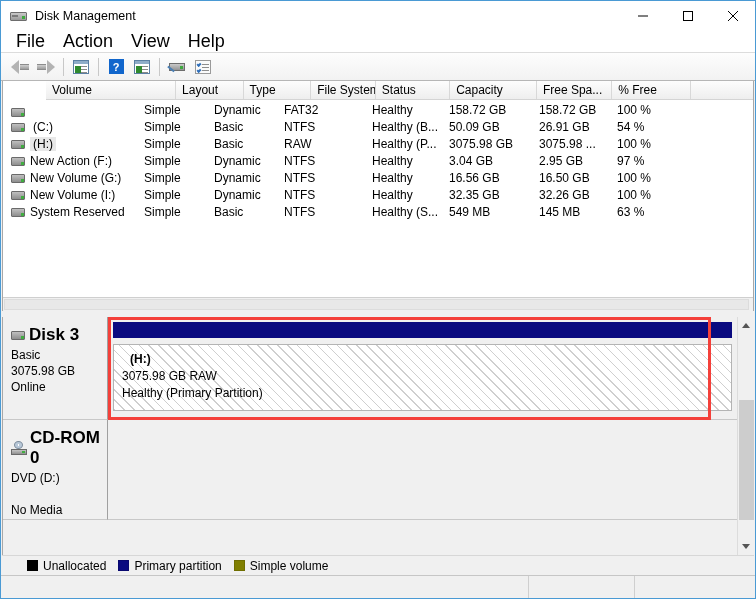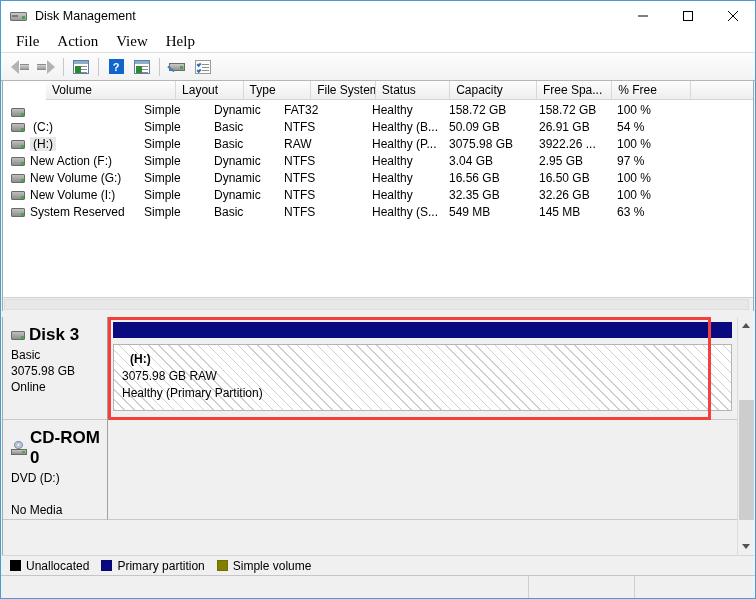--- a/index.html
+++ b/index.html
@@ -38,21 +38,21 @@
   .wc { width:45px; height:30px; display:flex; align-items:center; justify-content:center; }
   .wc svg { display:block; }
   
   .menubar {
     height:22px; min-height:22px;
     background:#fff;
     display:flex; align-items:center;
     padding-left:6px;
     border-bottom:1px solid #dcdcdc;
   }
-  .menu-item { padding:2px 9px; font-size:15px;font-family:Liberation Serif, serif; }
+  .menu-item { padding:2px 9px; font-size:18px; }
   
   .toolbar {
     height:28px; min-height:28px;
     background:linear-gradient(#fdfdfd,#f2f2f2);
     display:flex; align-items:center;
     padding-left:6px;
     border-bottom:1px solid #b6b6b6;
   }
   .tb-btn { width:26px; height:24px; display:flex; align-items:center; justify-content:center; }
   .tb-sep { width:1px; height:18px; background:#c8c8c8; margin:0 4px; }
@@ -152,21 +152,21 @@
     border-left:1px solid #dcdcdc; display:flex; flex-direction:column;
     align-items:center; }
   .vs-btn { width:17px; height:17px; display:flex; align-items:center; justify-content:center; }
   .vs-track { flex:1; width:17px; position:relative; }
   .vs-thumb { position:absolute; left:1px; top:66px; width:15px; height:120px; background:#cdcdcd; }
   .chev { width:0; height:0; }
   .chev.up { border-left:4px solid transparent; border-right:4px solid transparent; border-bottom:5px solid #555; }
   .chev.down { border-left:4px solid transparent; border-right:4px solid transparent; border-top:5px solid #555; }
   
   .legend { height:20px; min-height:20px; background:#f0f0f0;
-    display:flex; align-items:center; padding-left:8px;
+    display:flex; align-items:center; padding-left:25px;
     border-top:1px solid #d7d7d7; margin:0 1px; }
   .leg-item { display:flex; align-items:center; margin-right:12px; font-size:12px; }
   .leg-sw { width:11px; height:11px; margin-right:5px; border:1px solid #00000022; }
   
   .statusbar { height:23px; min-height:23px; background:#f0f0f0;
     border-top:1px solid #c6c6c6; display:flex; align-items:stretch; }
   .sb-cell { border-right:1px solid #cfcfcf; }
   .sb-cell.a { flex:1; }
   .sb-cell.b { width:106px; }
   .sb-cell.c { width:120px; border-right:none; }
@@ -315,21 +315,21 @@
               <span class="db"></span>
               <span class="dl"></span>
             </span>
           <span class="namechip sel">(H:)</span>
         </div>
         <div class="vcell" style="width:70px">Simple</div>
         <div class="vcell" style="width:70px">Basic</div>
         <div class="vcell" style="width:88px">RAW</div>
         <div class="vcell" style="width:77px">Healthy (P...</div>
         <div class="vcell" style="width:90px">3075.98 GB</div>
-        <div class="vcell" style="width:78px">3922.26 ...</div>
+        <div class="vcell" style="width:78px">3075.98 ...</div>
         <div class="vcell" style="width:82px">100 %</div>
       </div>
 
       <div class="vrow">
         <div class="vcell vname" style="width:135px">
           <span class="drive-ico">
               <span class="db"></span>
               <span class="dl"></span>
             </span>
           <span>New Action (F:)</span>

